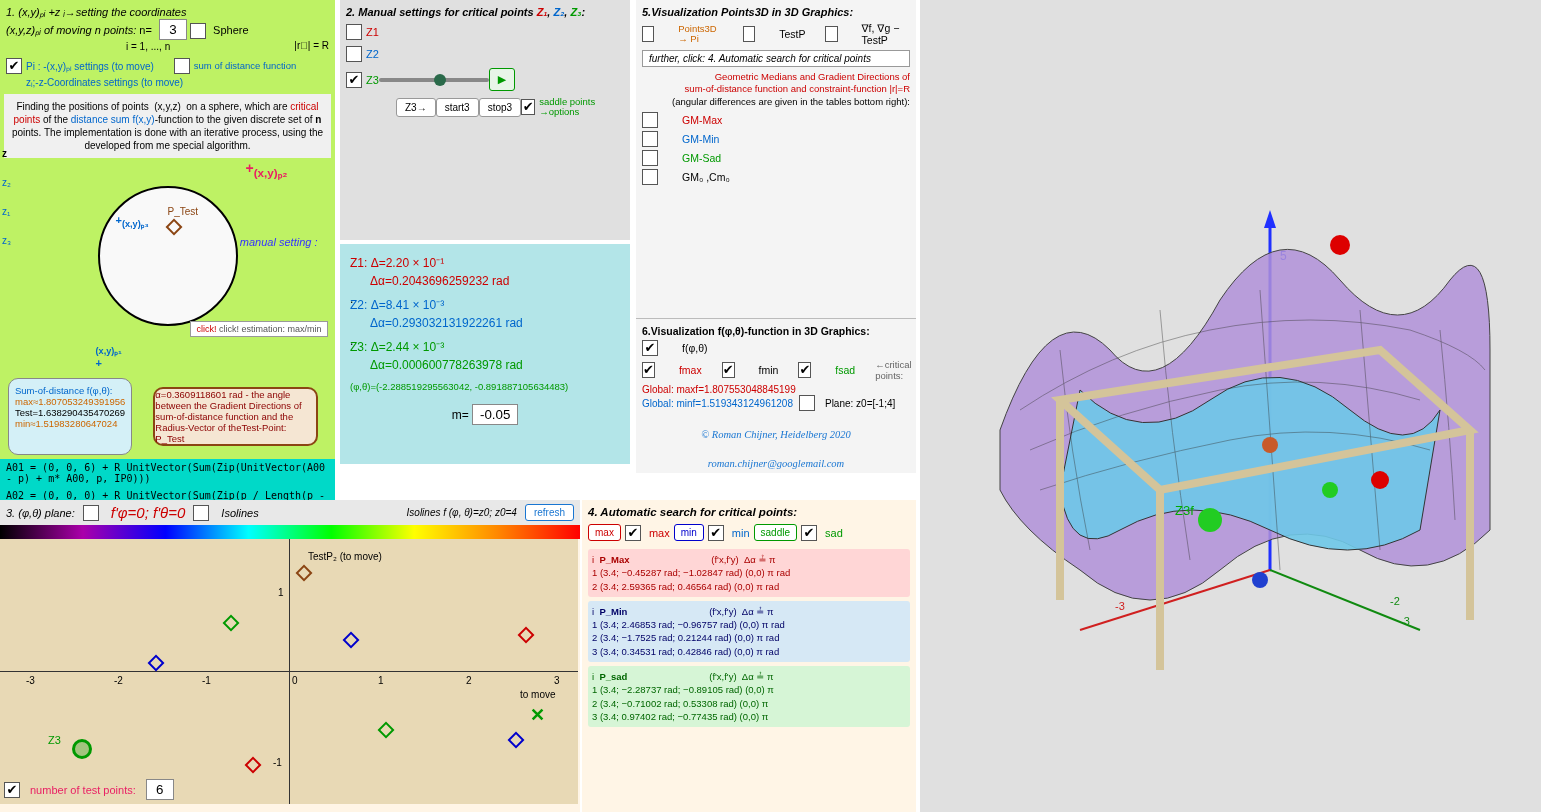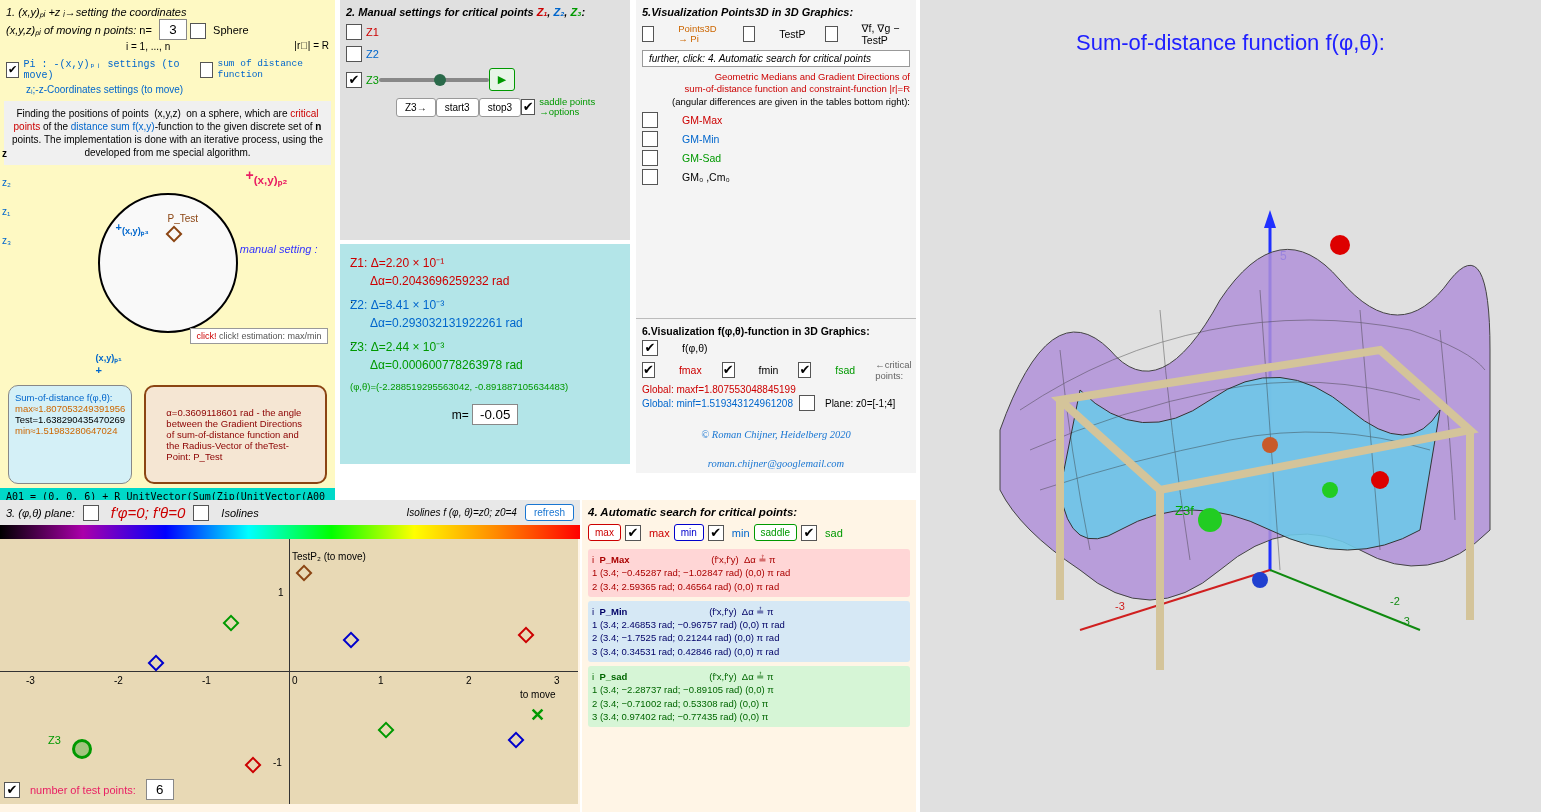--- a/index.html
+++ b/index.html
@@ -1,36 +1,36 @@
 <!DOCTYPE html>
 <html><head>
 <meta charset="utf-8">
 <style>
 * { box-sizing: border-box; margin: 0; padding: 0; }
 body { font-family: Arial, sans-serif; font-size: 11px; background: #fff; width: 1541px; height: 812px; position: relative; overflow: hidden; }
 .panel { position: absolute; }
-.p1 { left: 0; top: 0; width: 335px; height: 500px; background: #fef9c3; }
+.p1 { left: 0; top: 0; width: 335px; height: 500px; background: #bef264; }
 .p1-head { padding: 4px 6px; font-size: 11px; }
 .p1-head .lbl1 { font-style: italic; }
 .n-input { width: 28px; text-align: center; border: 1px solid #888; margin-left: 4px; padding: 2px; }
 .chk { width: 16px; height: 16px; border: 1px solid #555; background: #fff; display: inline-block; vertical-align: middle; margin-right: 4px; }
 .chk.on::after { content: "✔"; font-size: 13px; line-height: 14px; display: block; text-align: center; }
 .blue-txt { color: #0066cc; }
 .red-txt { color: #cc0000; }
 .green-txt { color: #009900; }
 .orange-txt { color: #cc6600; }
 .pink-txt { color: #e91e63; }
 .link-blue { color: #3333ff; font-style: italic; }
 .p1-desc { background: #f0f0f0; padding: 6px; margin: 4px; font-size: 10px; line-height: 1.3; text-align: center; }
 .circle-area { position: relative; width: 200px; height: 200px; margin: 8px auto; }
 .circle-area .big-circ { width: 140px; height: 140px; border: 2px solid #000; border-radius: 50%; position: absolute; left: 30px; top: 20px; background: #f9f9f9; }
 .pt-cross { position: absolute; font-size: 14px; font-weight: bold; }
 .diamond { width: 12px; height: 12px; border: 2px solid; transform: rotate(45deg); display: inline-block; position: absolute; }
 .infobox { background: #d4f0f7; border: 1px solid #888; border-radius: 10px; padding: 6px; font-size: 9.5px; margin: 4px; }
-.infobox2 { background: #f5e6d3; border: 2px solid #8b4513; border-radius: 10px; padding: 20px; font-size: 9.5px; margin: 4px; color: #8b0000; }
+.infobox2 { background: #f5e6d3; border: 2px solid #8b4513; border-radius: 10px; padding: 0; font-size: 9.5px; margin: 13px; color: #8b0000; }
 .code-row { background: #00d9c8; color: #000; padding: 3px 6px; font-size: 10px; font-family: monospace; }
 .click-btn { background: #fff; border: 1px solid #999; padding: 2px 5px; font-size: 9px; }
 
 .p2 { left: 340px; top: 0; width: 290px; height: 240px; background: #e0e0e0; padding: 6px; }
 .p2 h4 { font-style: italic; font-size: 11px; margin-bottom: 6px; }
 .z-row { display: flex; align-items: center; margin: 6px 0; gap: 0; }
 .small-btn { background: #fff; border: 1px solid #999; border-radius: 3px; padding: 3px 8px; font-size: 10px; }
 .play-btn { background: #e8f5e8; border: 1px solid #090; border-radius: 3px; padding: 4px 8px; color: #090; font-size: 11px; }
 .slider { width: 110px; height: 4px; background: #888; position: relative; border-radius: 2px; }
 .slider-thumb { width: 12px; height: 12px; background: #2a6a4a; border-radius: 50%; position: absolute; top: -4px; left: 55px; }
@@ -83,21 +83,21 @@
     <span class="lbl1">1. (x,y)ₚᵢ +z ᵢ→setting the coordinates</span><br>
     <span class="lbl1">(x,y,z)ₚᵢ of moving n points:</span>
     <span>n=</span>
     <input class="n-input" value="3" style="">
     <span class="chk"></span>
     <span>Sphere</span>
     <br>
     <span style="margin-left:120px;font-size:10px">i = 1, ..., n</span>
     <span style="float:right;font-size:10px">|r⃗| = R</span>
   </div>
-  <div style="padding:2px 6px;display:flex;align-items:center;font-family:Liberation Mono, monospace;">
+  <div style="padding:2px 6px;display:flex;align-items:center;">
     <span class="chk on"></span>
     <span class="blue-txt" style="font-size:10px">Pi : -(x,y)ₚᵢ settings      (to move)</span>
     <span class="chk" style="margin-left:20px"></span>
     <span class="blue-txt" style="font-size:9.5px;line-height:1.1">sum of distance function</span>
   </div>
   <div style="padding:0 6px 2px 26px">
     <span class="blue-txt" style="font-size:10px">zᵢ;-z-Coordinates settings (to move)</span>
   </div>
   <div class="sidebar-z">
     <div style="font-weight:bold">z</div>
@@ -240,21 +240,21 @@
     <span class="red-txt" style="font-size:15px">f'φ=0; f'θ=0</span>
     <span class="chk"></span>
     <span>Isolines</span>
     <span style="margin-left:auto;font-size:10px">Isolines f (φ, θ)=z0; z0=4</span>
     <button class="refresh-btn">refresh</button>
   </div>
   <div class="rainbow"></div>
   <div class="plot-area">
     <div class="axis" style="left:0;top:132px;width:100%;height:1px"></div>
     <div class="axis" style="left:289px;top:0;width:1px;height:100%"></div>
-    <span style="position:absolute;left:292px;top:12px;font-size:10px">TestP₂ (to move)</span>
+    <span style="position:absolute;left:308px;top:12px;font-size:10px">TestP₂ (to move)</span>
     <span class="diamond" style="border-color:#8b4513;left:298px;top:28px"></span>
     <span class="diamond" style="border-color:#090;left:225px;top:78px"></span>
     <span class="diamond" style="border-color:#00c;left:345px;top:95px"></span>
     <span class="diamond" style="border-color:#c00;left:520px;top:90px"></span>
     <span class="diamond" style="border-color:#00c;left:150px;top:118px"></span>
     <span class="diamond" style="border-color:#090;left:380px;top:185px"></span>
     <span class="diamond" style="border-color:#00c;left:510px;top:195px"></span>
     <span class="diamond" style="border-color:#c00;left:247px;top:220px"></span>
     <span style="position:absolute;left:530px;top:165px;color:#090;font-size:18px;font-weight:bold">✕</span>
     <span style="position:absolute;left:520px;top:150px;font-size:10px">to move</span>
@@ -304,21 +304,20 @@
   </div>
   <div class="tbl tbl-sad">
     <div>i &nbsp;<b>P_sad</b> &nbsp;&nbsp;&nbsp;&nbsp;&nbsp;&nbsp;&nbsp;&nbsp;&nbsp;&nbsp;&nbsp;&nbsp;&nbsp;&nbsp;&nbsp;&nbsp;&nbsp;&nbsp;&nbsp;&nbsp;&nbsp;&nbsp;&nbsp;&nbsp;&nbsp;&nbsp;&nbsp;&nbsp;&nbsp;&nbsp;(f'x,f'y)&nbsp;&nbsp;Δα ≟ π</div>
     <div>1   (3.4; −2.28737 rad; −0.89105 rad)  (0,0)   π</div>
     <div>2   (3.4; −0.71002 rad; 0.53308 rad)   (0,0)   π</div>
     <div>3   (3.4; 0.97402 rad; −0.77435 rad)   (0,0)   π</div>
   </div>
 </div>
 
 <div class="panel p3d">
-  <div class="p3d-title">Sum-of-distance function f(φ,θ):</div>
   <svg class="surf" viewBox="0 0 540 550">
 
     <line x1="310" y1="70" x2="310" y2="420" stroke="#2030ff" stroke-width="3"></line>
     <polygon points="310,60 304,78 316,78" fill="#2030ff"></polygon>
     <text x="320" y="110" fill="#2030ff" font-size="12">5</text>
 
     <line x1="310" y1="420" x2="120" y2="480" stroke="#d02020" stroke-width="2"></line>
     <text x="155" y="460" fill="#d02020" font-size="11">-3</text>
 
     <line x1="310" y1="420" x2="460" y2="480" stroke="#108a10" stroke-width="2"></line>

